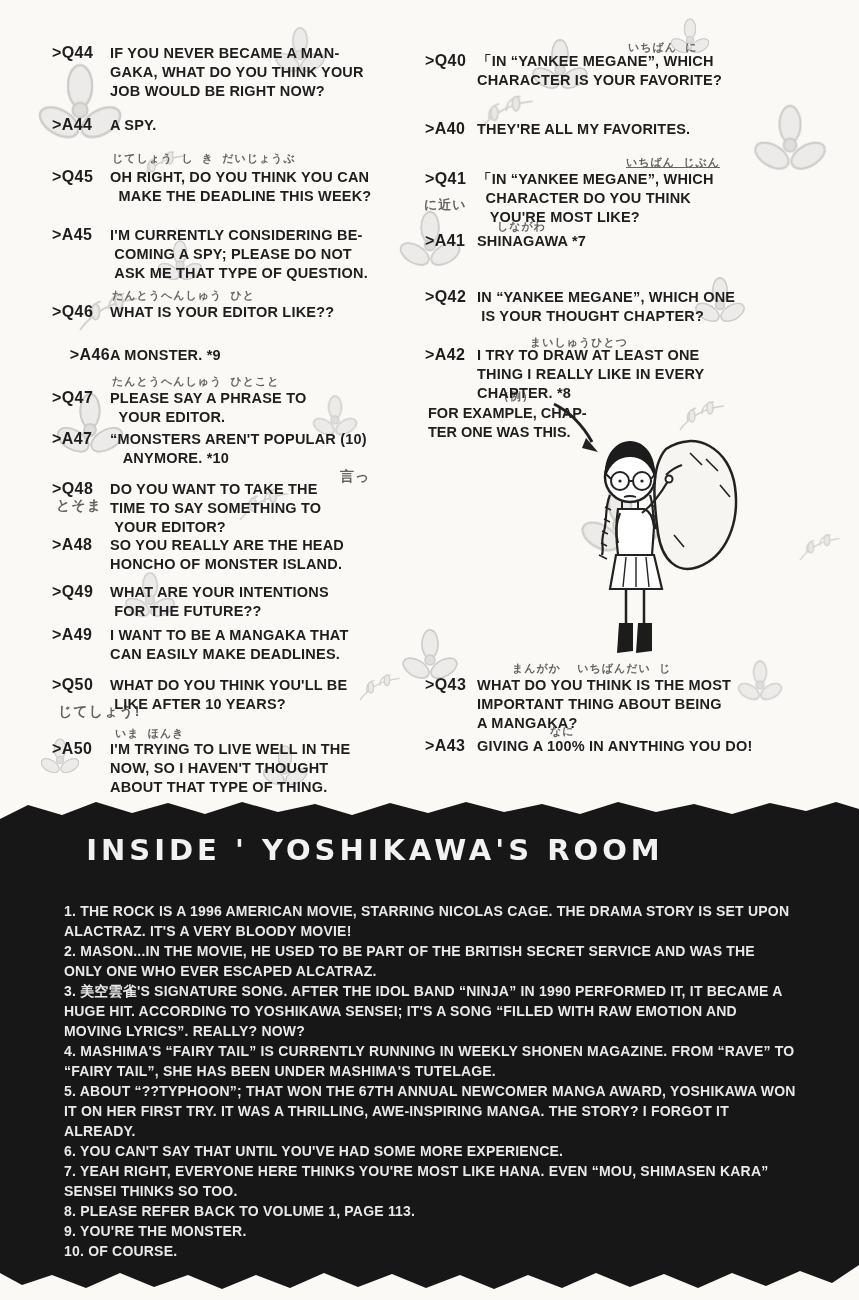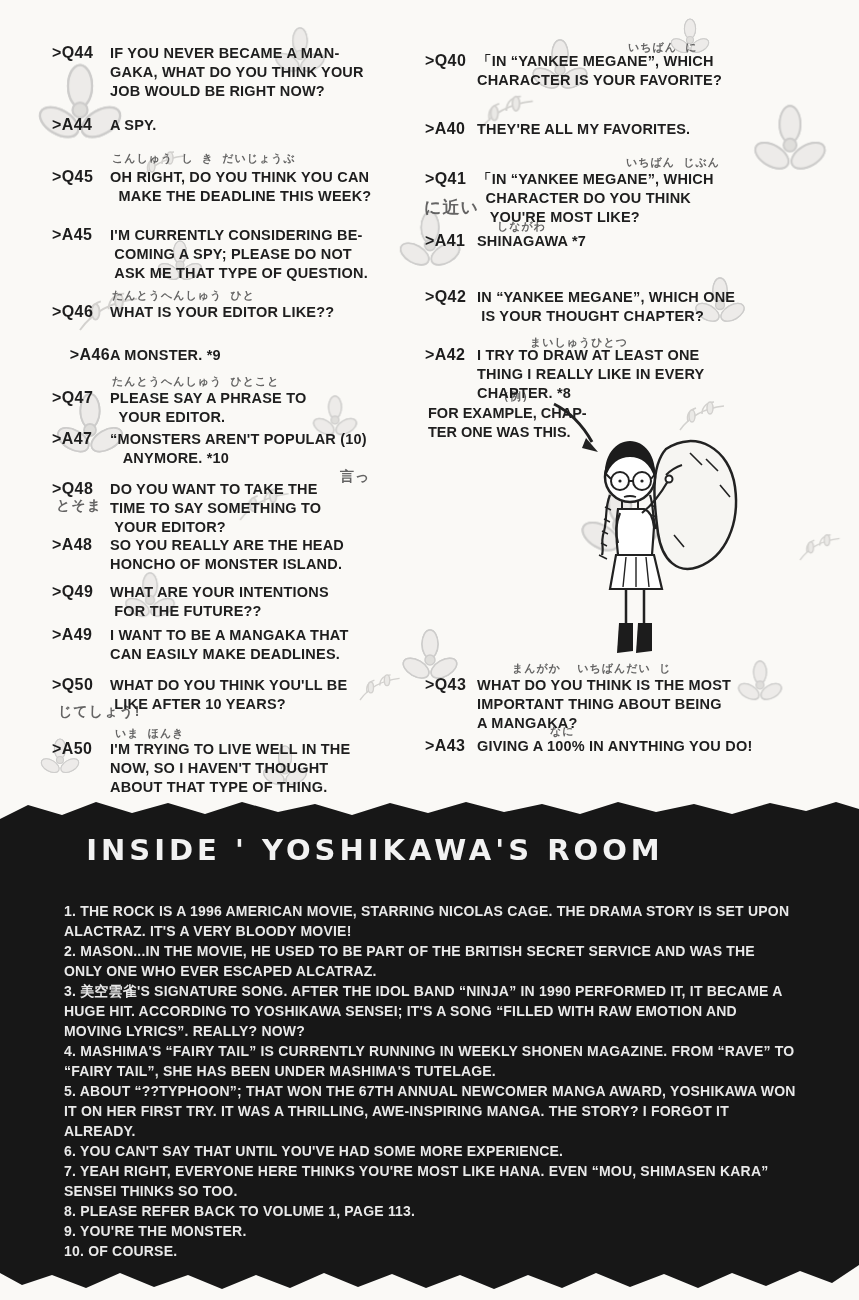--- a/index.html
+++ b/index.html
@@ -251,30 +251,30 @@
     <span class="text">GIVING A 100% IN ANYTHING YOU DO!</span>
   </div>
 
   <div class="caption">FOR EXAMPLE, CHAP-
 TER ONE WAS THIS.</div>
   <svg class="arrow-svg" width="60" height="64" viewBox="0 0 60 64">
     <path d="M6,8 C22,16 34,28 44,46" stroke="#222" stroke-width="3" fill="none"></path>
     <polygon points="38,42 50,56 34,52" fill="#222"></polygon>
   </svg>
 
-  <span class="furigana" style="left:112px; top:151px;">こんしゅう  し  き  だいじょうぶ</span>
+  <span class="furigana" style="left:112px; top:151px;">じてしょう  し  き  だいじょうぶ</span>
   <span class="furigana" style="left:112px; top:288px;">たんとうへんしゅう  ひと</span>
   <span class="furigana" style="left:112px; top:374px;">たんとうへんしゅう  ひとこと</span>
   <span class="furigana" style="left:340px; top:468px; font-size:14px;">言っ</span>
   <span class="furigana" style="left:56px; top:497px; font-size:14px;">とそま</span>
   <span class="furigana" style="left:58px; top:703px; font-size:14px;">じてしょう!</span>
   <span class="furigana" style="left:115px; top:726px;">いま  ほんき</span>
   <span class="furigana" style="left:628px; top:40px;">いちばん  に</span>
-  <span class="furigana" style="left:626px; top:155px;">いちばん  じぶん</span>
-  <span class="furigana" style="left:424px; top:196px; font-size:17px;">に近い</span>
+  <span class="furigana" style="left:626px; top:155px;text-decoration:underline;">いちばん  じぶん</span>
+  <span class="furigana" style="left:424px; top:196px; font-size:13px;">に近い</span>
   <span class="furigana" style="left:497px; top:219px;">しながわ</span>
   <span class="furigana" style="left:530px; top:335px;text-align:right;">まいしゅうひとつ</span>
   <span class="furigana" style="left:512px; top:661px;">まんがか    いちばんだい  じ</span>
   <span class="furigana" style="left:550px; top:724px;">なに</span>
   <span class="furigana" style="left:498px; top:389px;">（例）</span>
 
   <svg class="figure-svg" width="170" height="255" viewBox="0 0 170 255">
 
     <path d="M88,34 C118,14 152,34 157,72 C162,108 148,142 120,152 C100,159 84,146 80,118 C76,88 72,52 88,34 Z" fill="#f6f5f2" stroke="#222" stroke-width="2.5"></path>
     <path d="M112,38 L124,50 M128,44 L140,56 M142,70 L152,82 M96,120 L106,132" stroke="#222" stroke-width="1.6" fill="none"></path>

